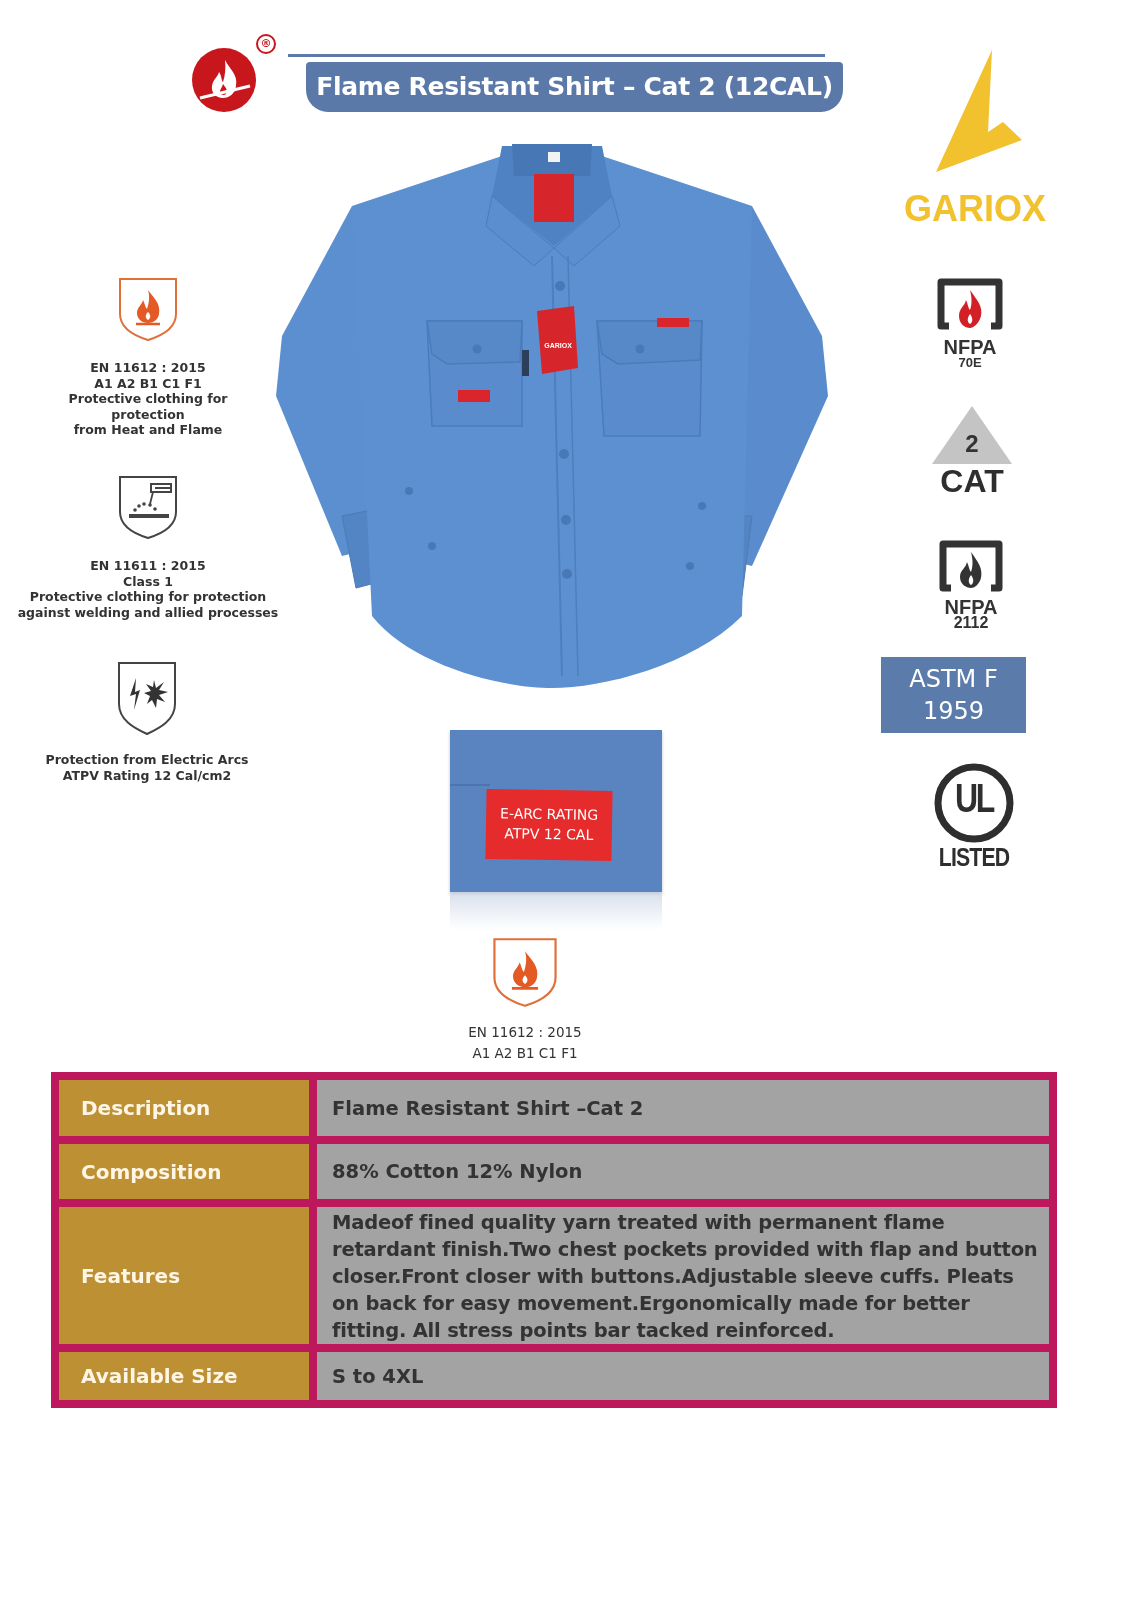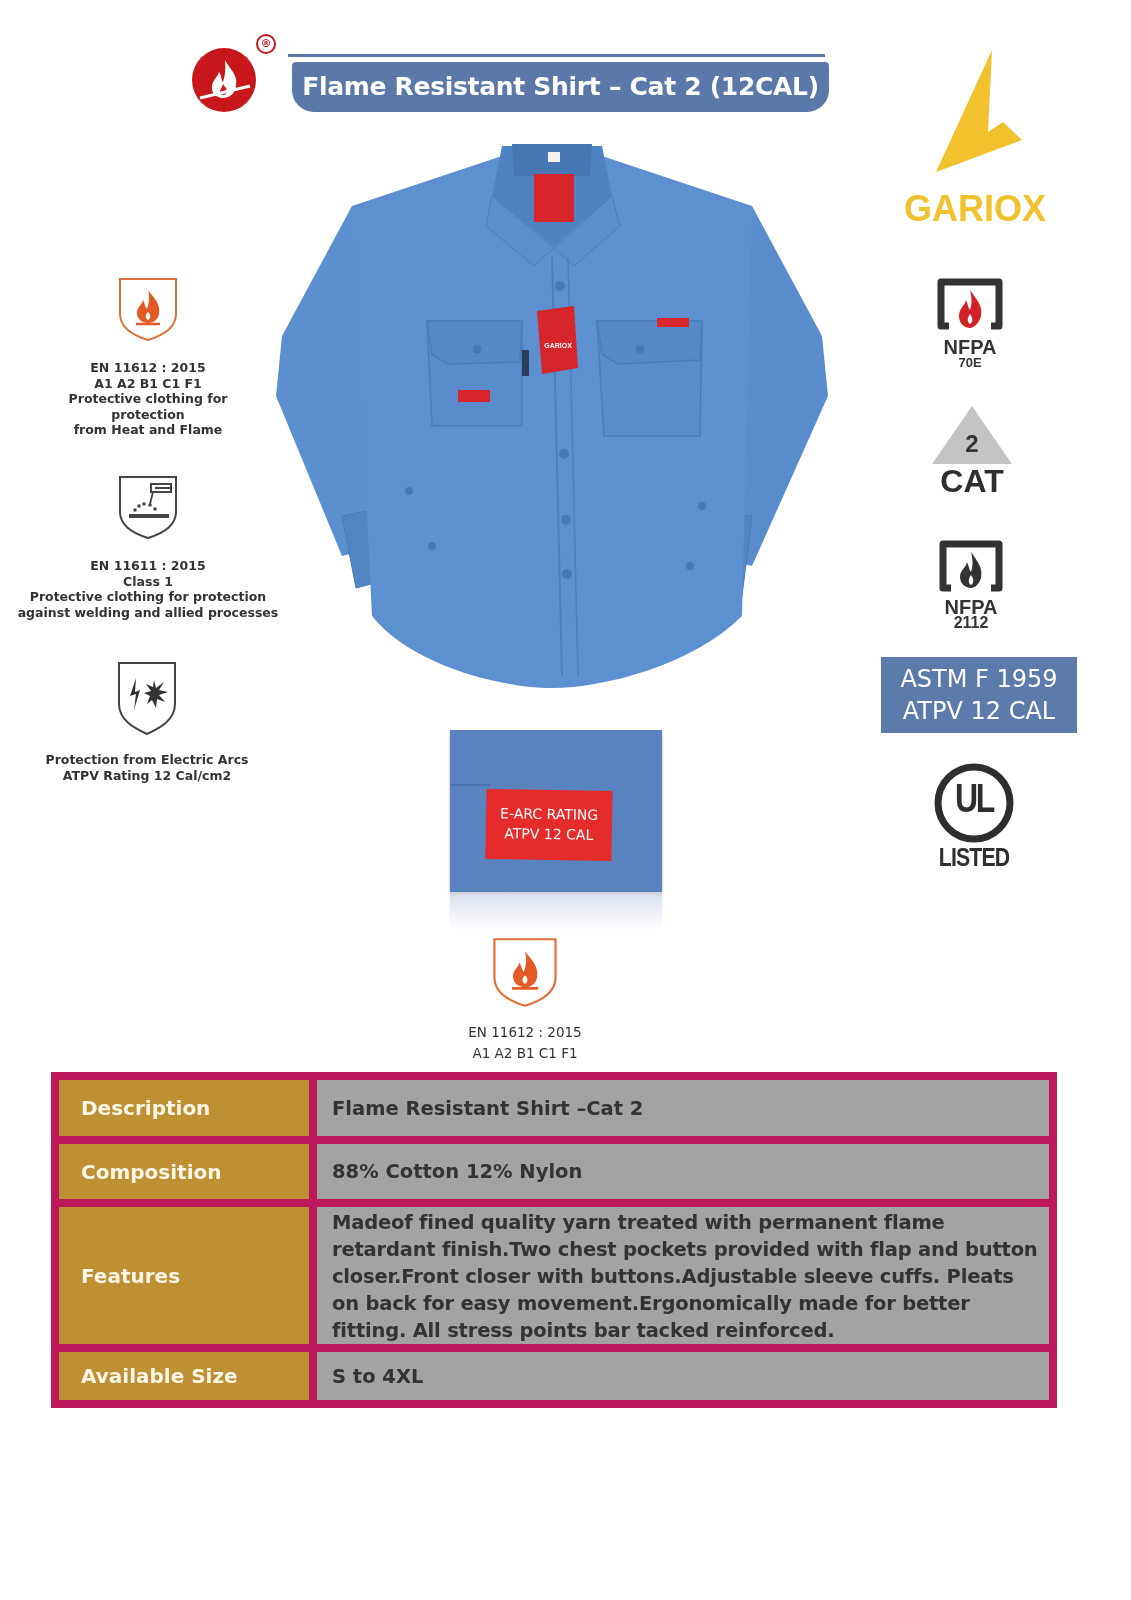--- a/index.html
+++ b/index.html
@@ -7,35 +7,35 @@
   body { position: relative; font-family: "DejaVu Sans", sans-serif; color: #2b2b2b; }
 
   
   .logo { position: absolute; left: 20px; top: 34px; width: 240px; height: 80px; }
   .logo-text { position: absolute; left: 0; top: 2px; font-family: "Liberation Sans", sans-serif; font-weight: 900; font-style: italic; font-size: 76px; letter-spacing: -2px; color: #8a8a8a; line-height: 76px; }
   .logo-o { position: absolute; left: 172px; top: 14px; width: 64px; height: 64px; border-radius: 50%; background: #c8161d; }
   .logo-reg { position: absolute; left: 236px; top: 0; width: 20px; height: 20px; border: 2px solid #c8161d; border-radius: 50%; color: #c8161d; font-size: 11px; font-weight: bold; text-align: center; line-height: 16px; }
 
   .title-banner { position: absolute; left: 288px; top: 54px; width: 537px; height: 58px; }
   .title-banner .topline { position: absolute; left: 0; top: 0; width: 100%; height: 3px; background: #5c7aa9; }
-  .title-banner .pill { position: absolute; left: 4px; top: 8px; width: 100%; height: 50px; background: #5b79a8; border-radius: 4px 4px 22px 22px; color: #ffffff; font-family: "DejaVu Sans", sans-serif; font-size: 25px; font-weight: bold; line-height: 50px; text-align: center; letter-spacing: -0.3px; }
+  .title-banner .pill { position: absolute; left: 18px; top: 8px; width: 100%; height: 50px; background: #5b79a8; border-radius: 4px 4px 22px 22px; color: #ffffff; font-family: "DejaVu Sans", sans-serif; font-size: 25px; font-weight: bold; line-height: 50px; text-align: center; letter-spacing: -0.3px; }
 
   
   .gariox { position: absolute; left: 900px; top: 50px; width: 150px; height: 180px; }
   .gariox-label { position: absolute; left: 0; top: 138px; width: 150px; text-align: center; color: #f2c12e; font-family: "Liberation Sans", sans-serif; font-weight: bold; font-size: 36px; }
 
   
   .badge { position: absolute; text-align: center; }
   .nfpa70e { left: 930px; top: 276px; width: 80px; height: 100px; }
   .nfpa-word { font-family: "Liberation Sans", sans-serif; font-weight: 900; font-size: 20px; color: #333; line-height: 18px; }
   .nfpa-sub { font-family: "Liberation Sans", sans-serif; font-weight: bold; font-size: 13px; color: #333; line-height: 14px; }
   .cat { left: 930px; top: 404px; width: 84px; height: 100px; }
   .cat-word { font-family: "Liberation Sans", sans-serif; font-weight: bold; font-size: 32px; color: #2e2e2e; line-height: 34px; }
   .nfpa2112 { left: 932px; top: 538px; width: 78px; height: 100px; }
-  .astm { left: 881px; top: 657px; width: 196px; height: 76px; background: #5b7bab; color: #fff; font-family: "DejaVu Sans", sans-serif; font-size: 24px; line-height: 32px; padding-top: 6px; }
+  .astm { left: 881px; top: 657px; width: 145px; height: 76px; background: #5b7bab; color: #fff; font-family: "DejaVu Sans", sans-serif; font-size: 24px; line-height: 32px; padding-top: 6px; }
   .ul { left: 928px; top: 762px; width: 92px; height: 115px; }
   .ul-word { font-family: "Liberation Sans", sans-serif; font-weight: bold; font-size: 25px; color: #2e2e2e; line-height: 26px; letter-spacing: -1px; transform: scaleX(0.85); }
 
   
   .cert { position: absolute; text-align: center; font-family: "DejaVu Sans", sans-serif; font-size: 12.5px; font-weight: bold; color: #333; line-height: 15.5px; }
   .cert svg { display: block; margin: 0 auto 20px auto; }
   .cert1 { left: 30px; top: 276px; width: 236px; }
   .cert2 { left: 14px; top: 474px; width: 268px; }
   .cert3 { left: 40px; top: 660px; width: 214px; }
   .cert1 svg, .cert2 svg { margin-bottom: 18px; }

